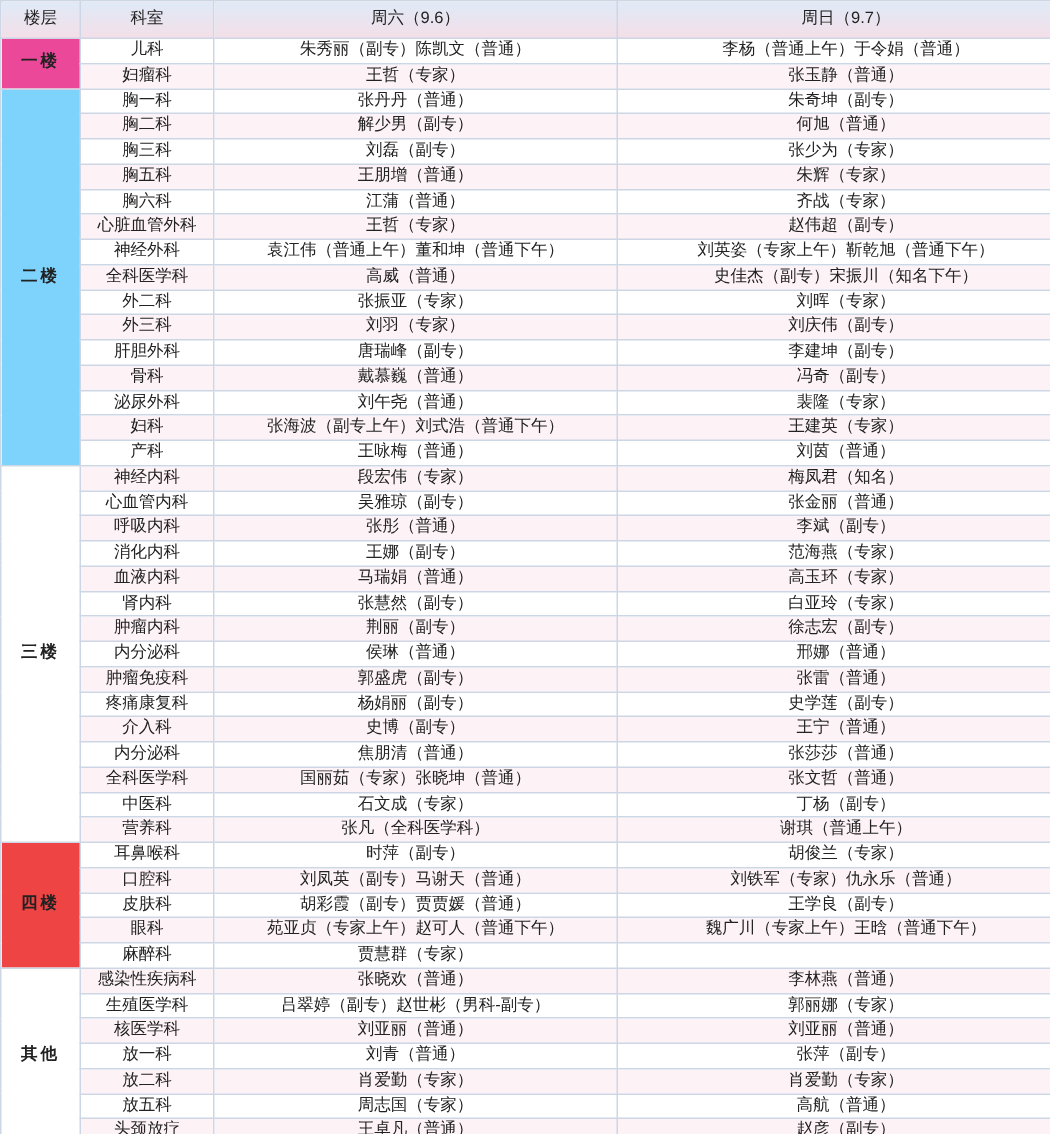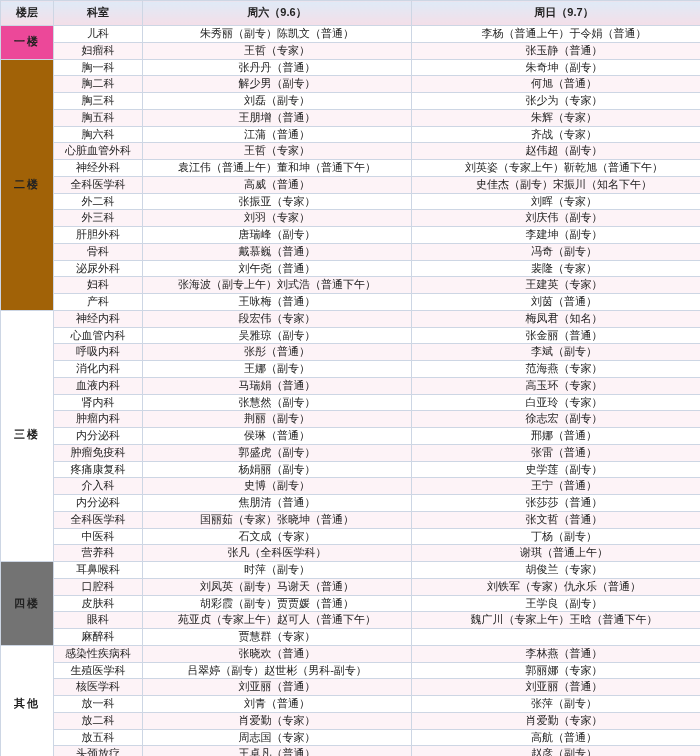--- a/index.html
+++ b/index.html
@@ -23,42 +23,42 @@
     text-align: center;
     vertical-align: middle;
     padding: 1px 2px;
     line-height: 1.25;
     overflow: hidden;
     white-space: nowrap;
   }
   
   thead th {
     height: 22px;
-    font-weight: bold;
+    font-weight: normal;
     font-size: 12px;
     color: #1b2a4a;
     background: linear-gradient(180deg,#dfeaf7 0%, #f4dfe8 100%);
     border: 1px solid #c3cfe0;
   }
   th.col-floor { width: 48px; }
   th.col-dept  { width: 84px; }
   th.col-sat   { width: 264px; margin-left: 10px; }
   th.col-sun   { width: 300px; }
 
   
   td.floor {
     font-weight: bold;
     font-size: 13px;
     color: #1b2a4a;
     letter-spacing: 2px;
   }
   td.floor.f1 { background: #ec4899; }
-  td.floor.f2 { background: #a16207; }
-  td.floor.f3 { background: #ffffff; font-family: Liberation Mono, monospace; }
-  td.floor.f4 { background: #737373; }
+  td.floor.f2 { background: #7dd3fc; }
+  td.floor.f3 { background: #ffffff; }
+  td.floor.f4 { background: #ef4444; font-family: Liberation Mono, monospace; }
   td.floor.f5 { background: #ffffff; }
 
   td.dept { background: #ffffff; }
 
   td.doc { background: #ffffff; }
 
   tr.band-a td.dept, tr.band-a td.doc { background: #ffffff; }
   tr.band-b td.dept, tr.band-b td.doc { background: #fdf3f7; }
 
   td.empty { background: #ffffff; }

